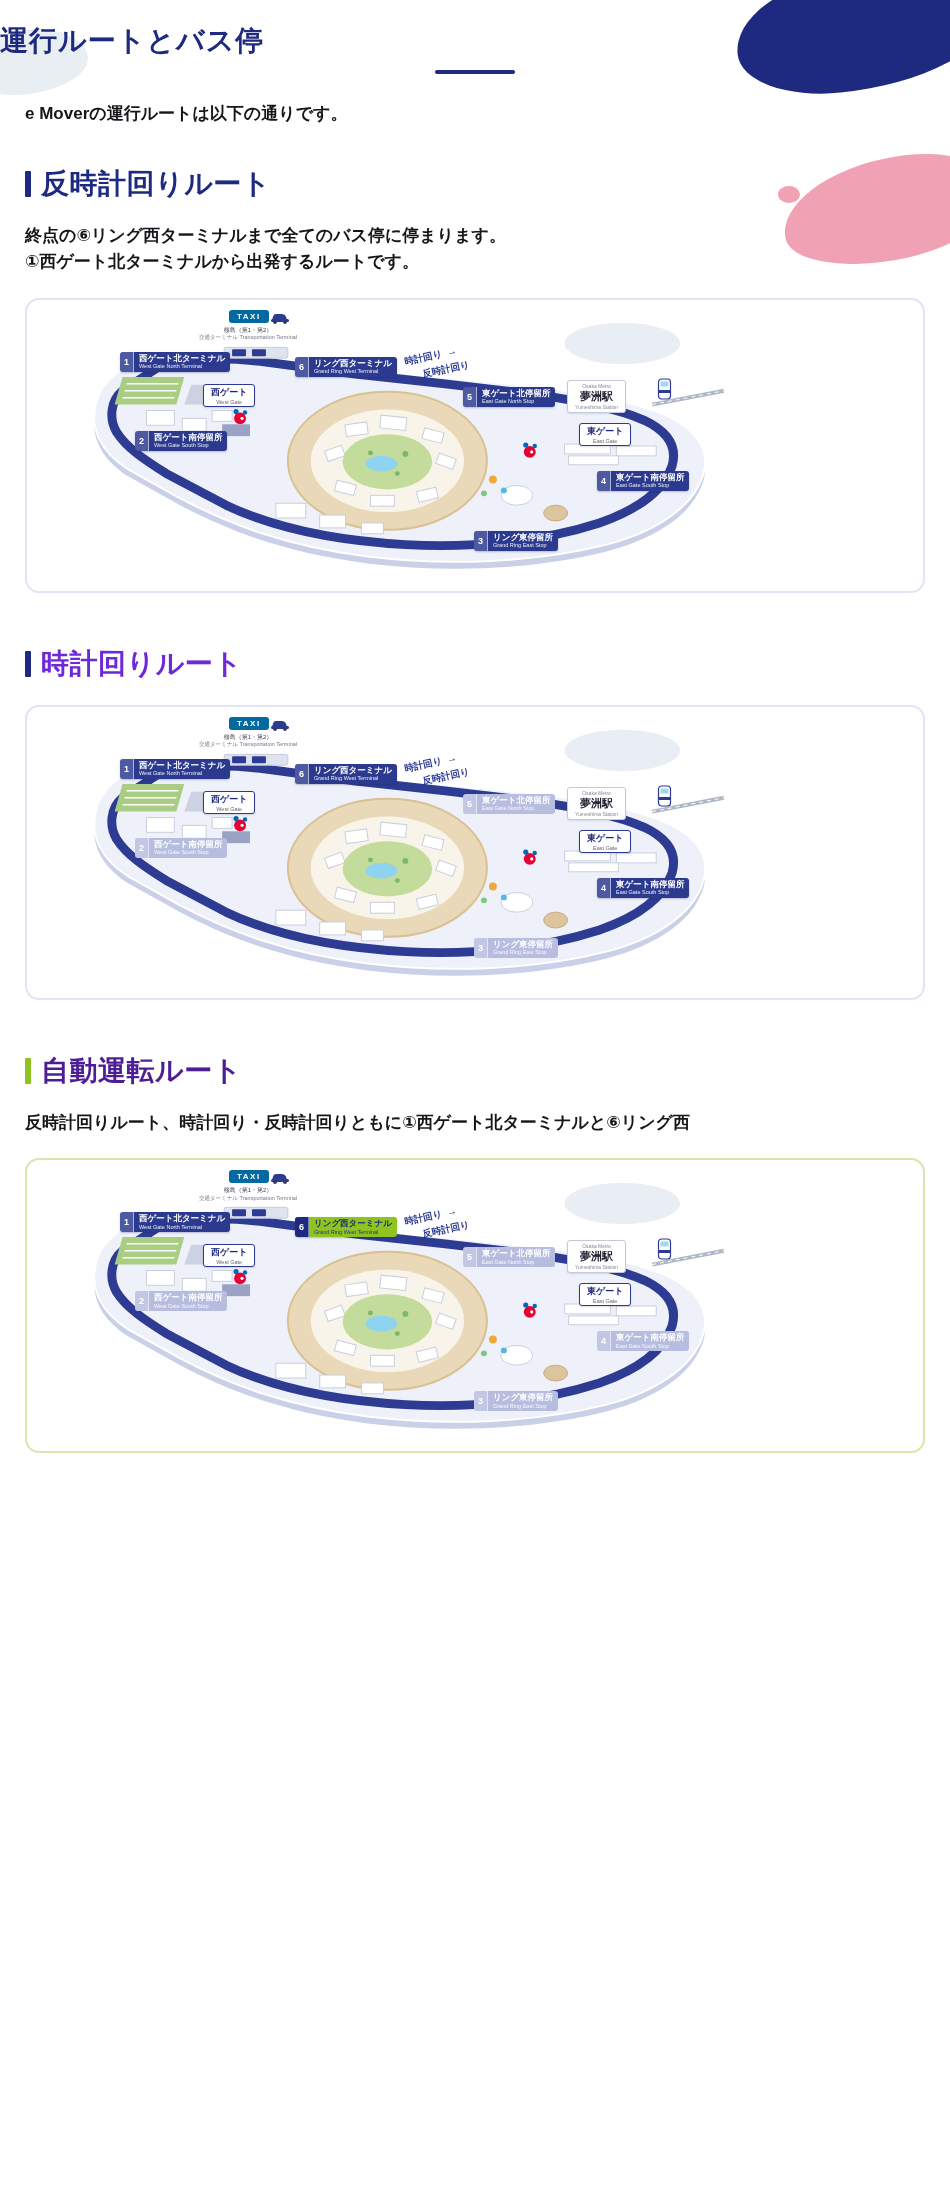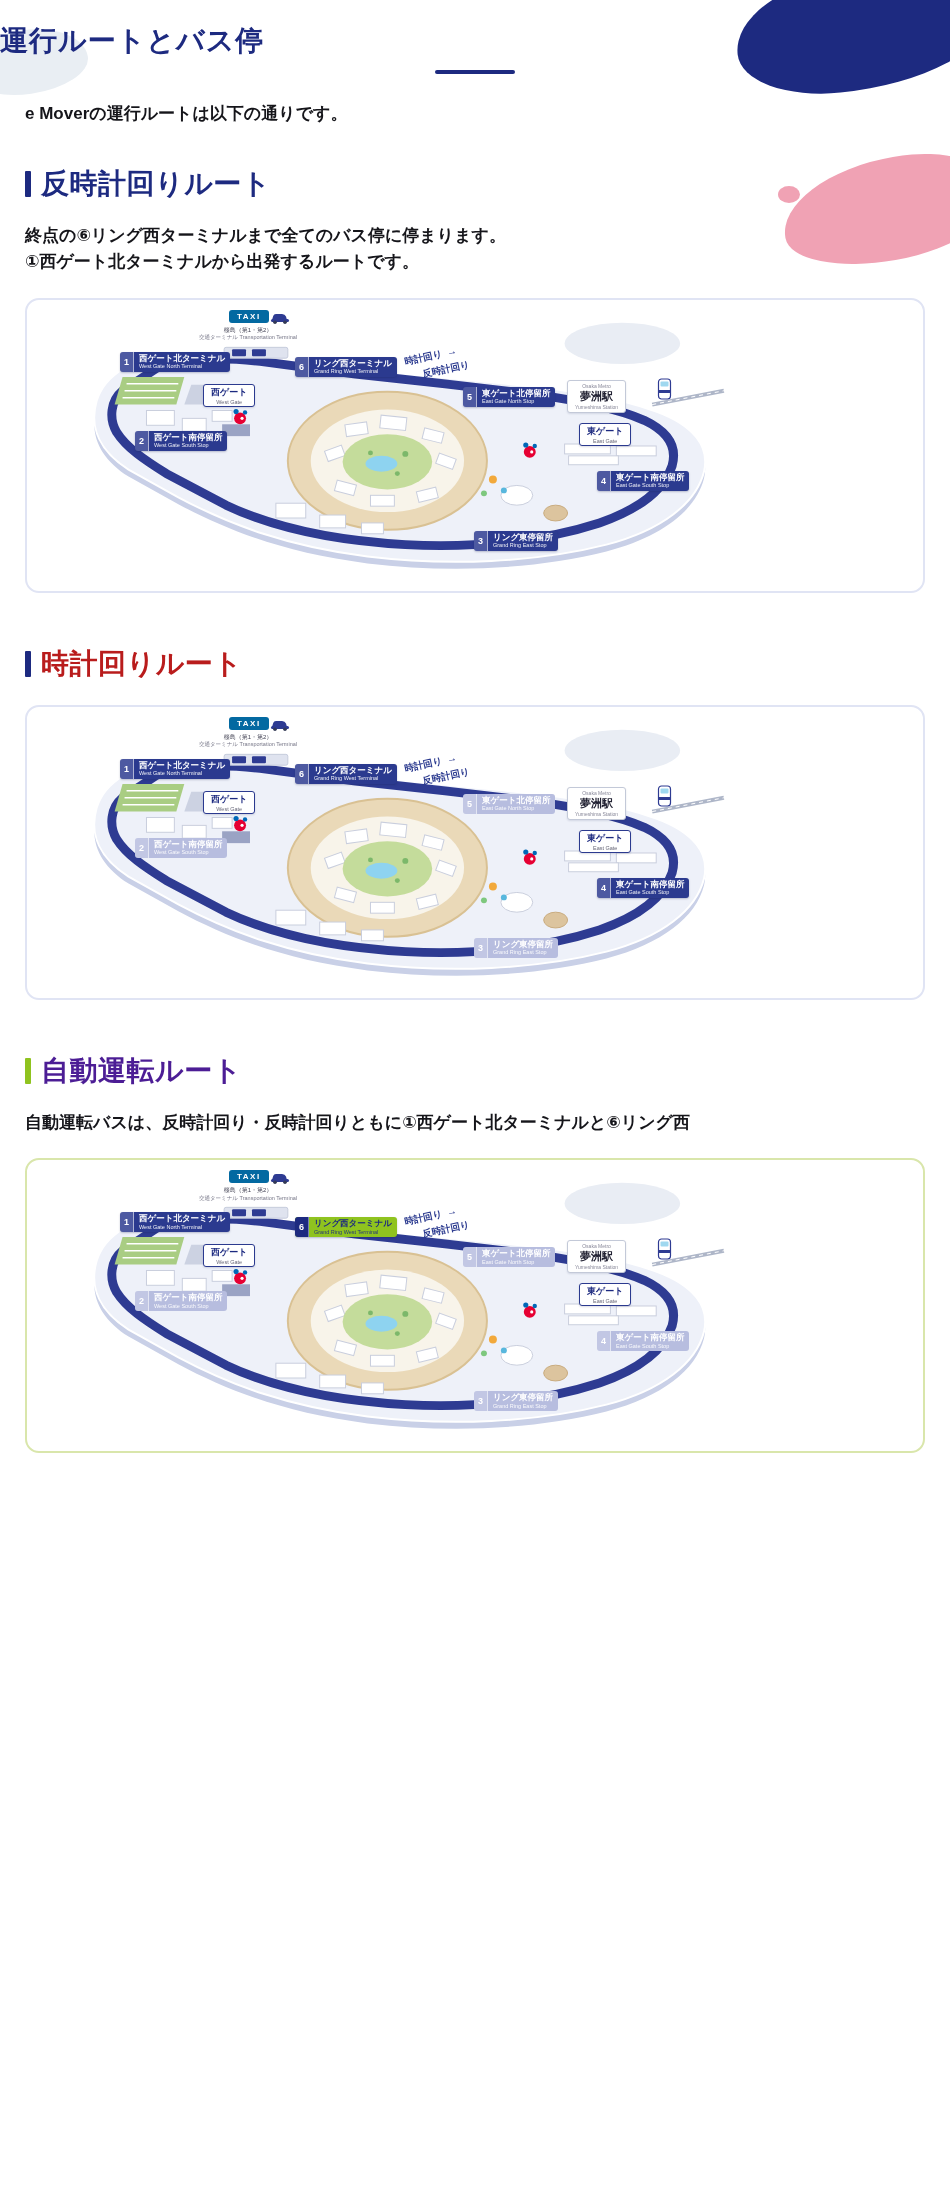--- a/index.html
+++ b/index.html
@@ -245,21 +245,21 @@
             <div class="dir-row second">
               <span class="dir-arr">←</span>
               <span>反時計回り</span>
             </div>
           </div>
         </div>
       </section>
       <section class="section">
         <div class="heading-row">
           <span class="heading-bar" style="background: rgb(29, 42, 128);"></span>
-          <h2 class="heading" style="color: #b91c1c;">時計回りルート</h2>
+          <h2 class="heading" style="color: #6d28d9;">時計回りルート</h2>
         </div>
         <div class="map-card" style="border-color: rgb(224, 228, 244);">
 <svg class="map-svg" viewBox="0 0 900 295" preserveAspectRatio="none">
   <ellipse cx="598" cy="44" rx="58" ry="21" fill="#e9edf4"></ellipse>
   <path d="M150,54 C106,58 78,76 70,102 C62,130 74,154 102,172 L152,200 C204,228 262,250 342,260 C424,270 512,266 582,248 C638,233 672,206 680,174 C686,149 670,127 632,113 C590,98 542,91 482,85 L362,73 C282,64 198,50 150,54 Z" fill="#c9d0e7" transform="translate(0,7)"></path>
   <path d="M150,54 C106,58 78,76 70,102 C62,130 74,154 102,172 L152,200 C204,228 262,250 342,260 C424,270 512,266 582,248 C638,233 672,206 680,174 C686,149 670,127 632,113 C590,98 542,91 482,85 L362,73 C282,64 198,50 150,54 Z" fill="#eef1f9" stroke="#ffffff" stroke-width="2"></path>
   <path d="M132,68 L96,92 C84,102 82,120 90,134 C100,150 118,162 140,176 L200,208 C250,232 310,244 380,248 C450,252 520,244 575,226 C615,212 640,192 648,168 C653,150 645,134 620,122 C595,111 555,102 505,95 L420,85 L330,75 L240,63 C200,58 162,58 132,68 Z" fill="none" stroke="#2e3b92" stroke-width="9" stroke-linejoin="round"></path>
   <ellipse cx="362" cy="163" rx="100" ry="70" fill="#ead9b8" stroke="#d9c193" stroke-width="2"></ellipse>
   <ellipse cx="362" cy="163" rx="77" ry="52" fill="#f8f4ea"></ellipse>
   <g fill="#ffffff" stroke="#c9cedd" stroke-width="1">
@@ -411,21 +411,21 @@
             </div>
           </div>
         </div>
       </section>
       <section class="section">
         <div class="heading-row">
           <span class="heading-bar" style="background: rgb(143, 195, 31);"></span>
           <h2 class="heading" style="color: #4c1d95;">自動運転ルート</h2>
         </div>
         <div class="desc">
-          <div class="desc-line">自動運転バスは、反時計回り・反時計回りともに①西ゲート北ターミナルと⑥リング西</div>
+          <div class="desc-line">反時計回りルート、時計回り・反時計回りともに①西ゲート北ターミナルと⑥リング西</div>
         </div>
         <div class="map-card" style="border-color: rgb(217, 230, 171);">
 <svg class="map-svg" viewBox="0 0 900 295" preserveAspectRatio="none">
   <ellipse cx="598" cy="44" rx="58" ry="21" fill="#e9edf4"></ellipse>
   <path d="M150,54 C106,58 78,76 70,102 C62,130 74,154 102,172 L152,200 C204,228 262,250 342,260 C424,270 512,266 582,248 C638,233 672,206 680,174 C686,149 670,127 632,113 C590,98 542,91 482,85 L362,73 C282,64 198,50 150,54 Z" fill="#c9d0e7" transform="translate(0,7)"></path>
   <path d="M150,54 C106,58 78,76 70,102 C62,130 74,154 102,172 L152,200 C204,228 262,250 342,260 C424,270 512,266 582,248 C638,233 672,206 680,174 C686,149 670,127 632,113 C590,98 542,91 482,85 L362,73 C282,64 198,50 150,54 Z" fill="#eef1f9" stroke="#ffffff" stroke-width="2"></path>
   <path d="M132,68 L96,92 C84,102 82,120 90,134 C100,150 118,162 140,176 L200,208 C250,232 310,244 380,248 C450,252 520,244 575,226 C615,212 640,192 648,168 C653,150 645,134 620,122 C595,111 555,102 505,95 L420,85 L330,75 L240,63 C200,58 162,58 132,68 Z" fill="none" stroke="#2e3b92" stroke-width="9" stroke-linejoin="round"></path>
   <ellipse cx="362" cy="163" rx="100" ry="70" fill="#ead9b8" stroke="#d9c193" stroke-width="2"></ellipse>
   <ellipse cx="362" cy="163" rx="77" ry="52" fill="#f8f4ea"></ellipse>
   <g fill="#ffffff" stroke="#c9cedd" stroke-width="1">

